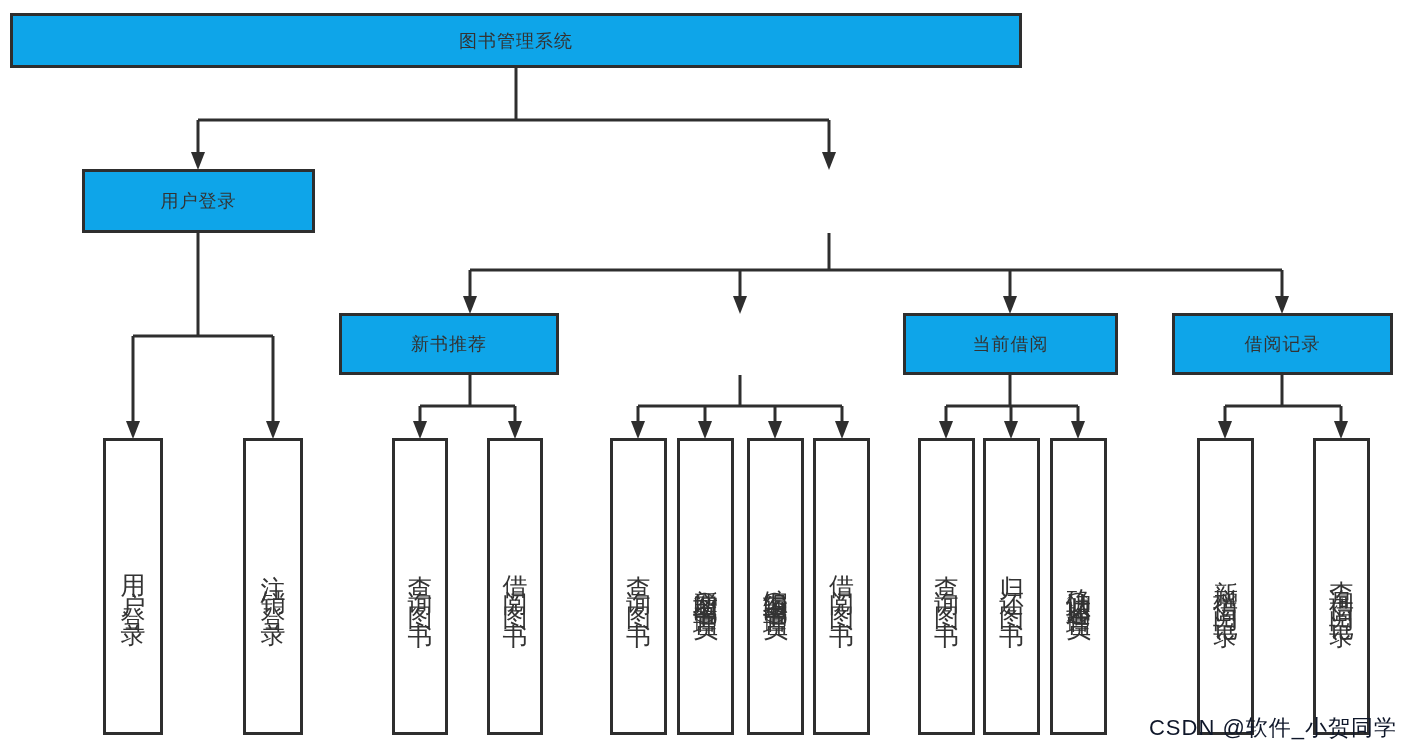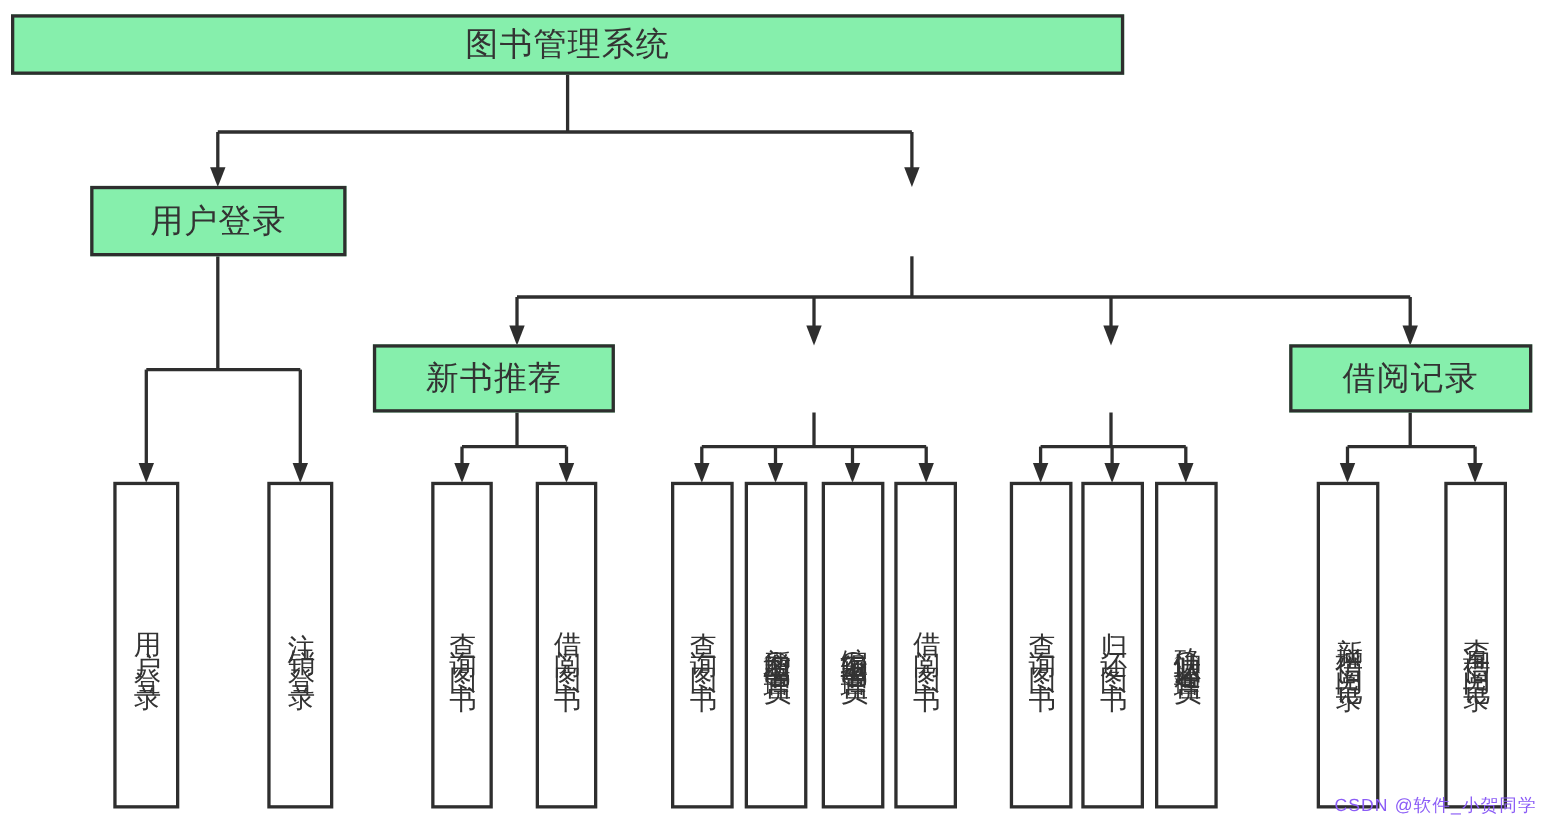--- a/index.html
+++ b/index.html
@@ -2,36 +2,36 @@
 <html><head>
 <meta charset="utf-8">
 <style>
   html,body{margin:0;padding:0;background:#ffffff;}
   .canvas{
     position:relative;width:1405px;height:747px;background:#ffffff;overflow:hidden;
     font-family:"Liberation Sans", sans-serif;
   }
   .canvas svg{position:absolute;left:0;top:0;pointer-events:none;}
   .hnode{
-    position:absolute;box-sizing:border-box;background:#86efac;
+    position:absolute;box-sizing:border-box;background:#0ea5e9;
     border:3px solid #2e2e2e;display:flex;align-items:center;justify-content:center;
-    font-size:30px;color:#333333;letter-spacing:1px;white-space:nowrap;
+    font-size:18px;color:#333333;letter-spacing:1px;white-space:nowrap;
   }
   .vcol{
     position:absolute;box-sizing:border-box;background:#ffffff;
     border:3px solid #2e2e2e;top:438px;height:297px;
     writing-mode:vertical-rl;text-orientation:mixed;
     display:flex;align-items:center;justify-content:center;
     font-size:25px;color:#333333;line-height:1;
   }
   .ls4{letter-spacing:16px;}
   .ls6{letter-spacing:9px;}
   .ls9{letter-spacing:4px;}
   .watermark{
-    position:absolute;right:8px;bottom:4px;font-size:16px;color:#8b5cf6;
+    position:absolute;right:8px;bottom:4px;font-size:22px;color:#0f172a;
     letter-spacing:1px;white-space:nowrap;
   }
 </style>
 </head>
 <body>
 
 <div class="canvas">
 
   <svg id="connectors" width="1405" height="747" viewBox="0 0 1405 747">
       <line x1="516" y1="68" x2="516" y2="120" stroke="#2e2e2e" stroke-width="3"></line>
@@ -92,20 +92,23 @@
     <span>图书管理系统</span>
   </div>
 
   <div class="hnode" style="left:82px;top:169px;width:233px;height:64px">
     <span>用户登录</span>
   </div>
 
   <div class="hnode" style="left:339px;top:313px;width:220px;height:62px">
     <span>新书推荐</span>
   </div>
+  <div class="hnode" style="left:903px;top:313px;width:215px;height:62px">
+    <span>当前借阅</span>
+  </div>
   <div class="hnode" style="left:1172px;top:313px;width:221px;height:62px">
     <span>借阅记录</span>
   </div>
 
   <div class="vcol ls4" style="left:103px;width:60px">
     <span>用户登录</span>
   </div>
   <div class="vcol ls4" style="left:243px;width:60px">
     <span>注销登录</span>
   </div>

